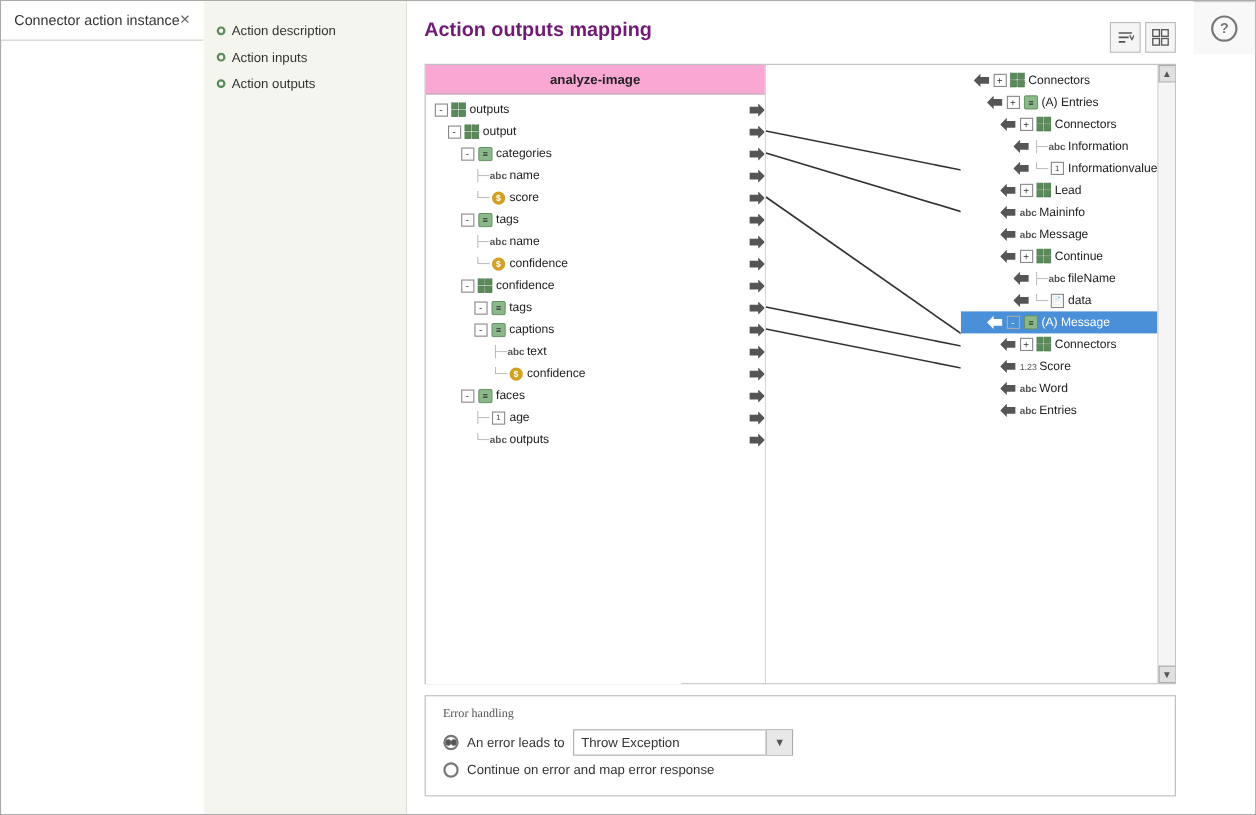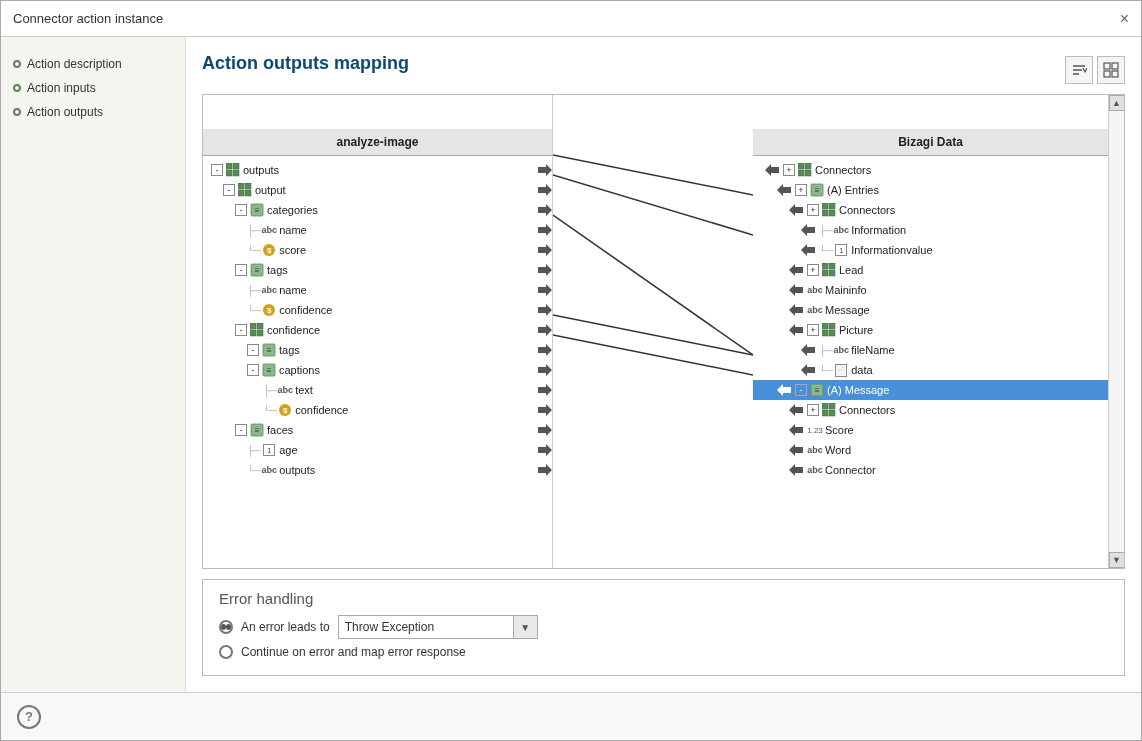--- a/index.html
+++ b/index.html
@@ -13,21 +13,21 @@
       width: 1142px;
       height: 741px;
       overflow: hidden;
     }
     .dialog {
       width: 1142px;
       height: 741px;
       background: #fff;
       border: 1px solid #aaa;
       display: flex;
-      flex-direction: column;
+      flex-direction: row;
     }
     .title-bar {
       background: #fff;
       border-bottom: 1px solid #ccc;
       padding: 8px 12px;
       display: flex;
       align-items: center;
       justify-content: space-between;
       height: 36px;
     }
@@ -73,21 +73,21 @@
     .content-area {
       flex: 1;
       display: flex;
       flex-direction: column;
       padding: 16px;
       overflow: hidden;
     }
     .page-title {
       font-size: 18px;
       font-weight: 600;
-      color: #0c4a6e;
+      color: #701a75;
       margin-bottom: 12px;
     }
     .toolbar-icon-btn {
       width: 28px;
       height: 28px;
       border: 1px solid #bbb;
       background: #f5f5f5;
       cursor: pointer;
       display: flex;
       align-items: center;
@@ -108,28 +108,27 @@
       display: flex;
     }
     
     .left-panel {
       width: 350px;
       border-right: 1px solid #ccc;
       display: flex;
       flex-direction: column;
     }
     .panel-header {
-      background: #e5e5e5;
+      background: #f9a8d4;
       border-bottom: 1px solid #aaa;
       padding: 6px 8px;
       font-weight: 600;
       font-size: 12px;
       color: #222;
       text-align: center;
-      margin-top: 34px;
     }
     .tree-area {
       flex: 1;
       overflow: auto;
       background: #fff;
       padding: 4px 0;
     }
     
     .right-panel {
       flex: 1;
@@ -199,23 +198,24 @@
       width: 14px;
       height: 12px;
     }
     
     .error-handling {
       border: 1px solid #bbb;
       margin-top: 10px;
       padding: 10px 16px;
     }
     .error-handling-title {
-      font-size: 15px;
+      font-size: 11px;
       color: #555;
       margin-bottom: 8px;
+      font-family: Liberation Serif, serif;
     }
     .error-row {
       display: flex;
       align-items: center;
       gap: 8px;
       margin-bottom: 6px;
     }
     .radio-btn {
       width: 14px;
       height: 14px;
@@ -624,21 +624,20 @@
 
               <line x1="0" y1="120" x2="200" y2="260" stroke="#333" stroke-width="1.5"></line>
 
               <line x1="0" y1="220" x2="200" y2="260" stroke="#333" stroke-width="1.5"></line>
 
               <line x1="0" y1="240" x2="200" y2="280" stroke="#333" stroke-width="1.5"></line>
             </svg>
           </div>
 
           <div class="right-panel">
-            <div class="panel-header">Bizagi Data</div>
             <div class="tree-area">
 
               <div class="tree-node">
                 <span class="indent" style="width:4px"></span>
                 <span class="connector-arrow" style="margin-left:0;margin-right:4px;">
                     <svg viewBox="0 0 14 12" width="14" height="12">
                       <polygon points="14,3 6,3 6,0 0,6 6,12 6,9 14,9" fill="#555"></polygon>
                     </svg>
                   </span>
                 <span class="expand-btn">+</span>
@@ -771,21 +770,21 @@
                   </span>
                 <span class="expand-btn">+</span>
                 <span class="node-icon">
                     <svg width="14" height="14" viewBox="0 0 14 14">
                       <rect x="0" y="0" width="6" height="6" fill="#5a8a5a" stroke="#3a6a3a" stroke-width="0.5"></rect>
                       <rect x="7" y="0" width="6" height="6" fill="#5a8a5a" stroke="#3a6a3a" stroke-width="0.5"></rect>
                       <rect x="0" y="7" width="6" height="6" fill="#5a8a5a" stroke="#3a6a3a" stroke-width="0.5"></rect>
                       <rect x="7" y="7" width="6" height="6" fill="#5a8a5a" stroke="#3a6a3a" stroke-width="0.5"></rect>
                     </svg>
                   </span>
-                <span>Picture</span>
+                <span>Continue</span>
               </div>
 
               <div class="tree-node">
                 <span class="indent" style="width:40px"></span>
                 <span class="connector-arrow" style="margin-left:0;margin-right:4px;">
                     <svg viewBox="0 0 14 12" width="14" height="12">
                       <polygon points="14,3 6,3 6,0 0,6 6,12 6,9 14,9" fill="#555"></polygon>
                     </svg>
                   </span>
                 <span class="tree-line">├─</span>
@@ -874,21 +873,21 @@
               <div class="tree-node">
                 <span class="indent" style="width:28px"></span>
                 <span class="connector-arrow" style="margin-left:0;margin-right:4px;">
                     <svg viewBox="0 0 14 12" width="14" height="12">
                       <polygon points="14,3 6,3 6,0 0,6 6,12 6,9 14,9" fill="#555"></polygon>
                     </svg>
                   </span>
                 <span class="node-icon">
                     <span style="font-size:9px;font-weight:bold;color:#555">abc</span>
                   </span>
-                <span>Connector</span>
+                <span>Entries</span>
               </div>
             </div>
           </div>
 
           <div class="scrollbar-right">
             <div class="scroll-arrow">▲</div>
             <div class="scroll-track"></div>
             <div class="scroll-arrow">▼</div>
           </div>
         </div>

